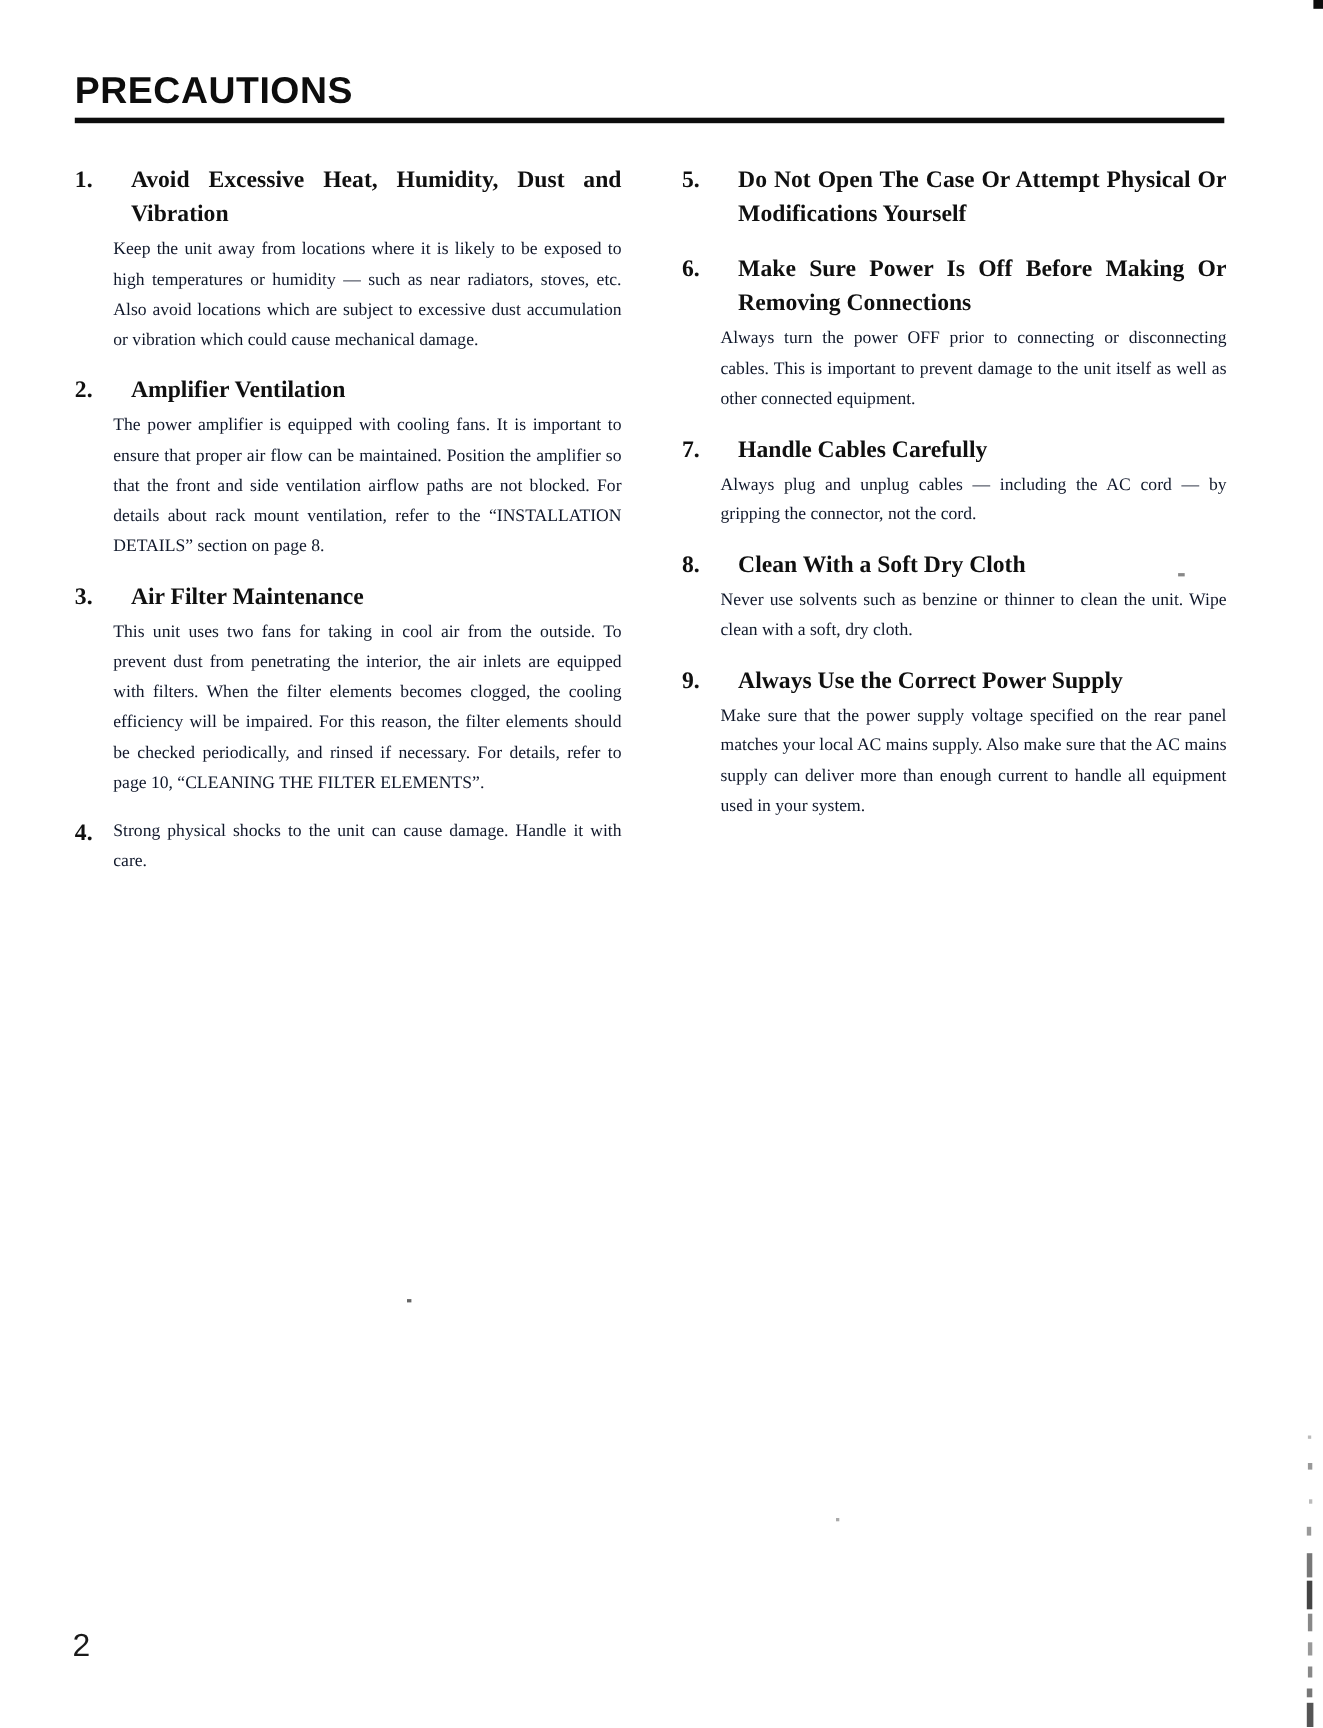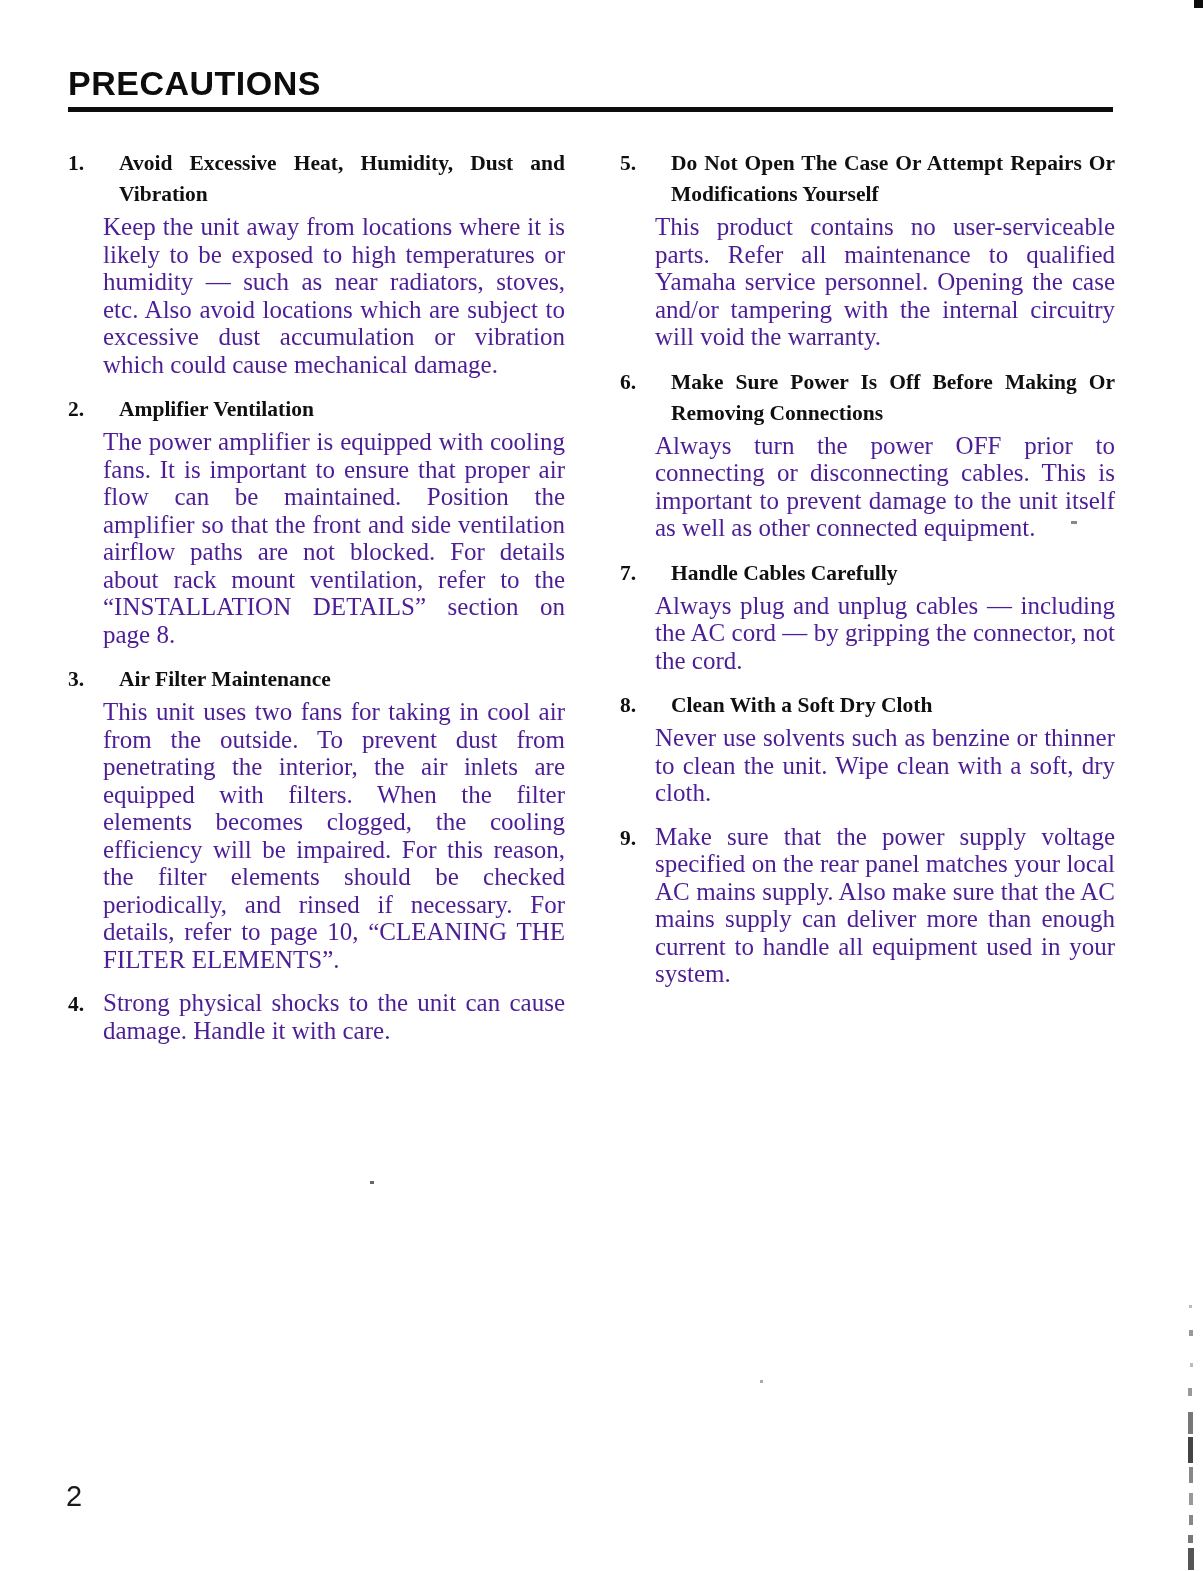--- a/index.html
+++ b/index.html
@@ -54,26 +54,26 @@
   .sec-heading {
     margin: 0 0 3px 16px;
     font-weight: 700;
     font-size: 21.5px;
     line-height: 31px;
     text-align: justify;
     color: #101010;
   }
   .sec-body {
     margin: 0;
-    font-size: 25px;
+    font-size: 16px;
     line-height: 27.5px;
     text-align: justify;
     hyphens: auto;
     -webkit-hyphens: auto;
-    color: #4c1d95;
+    color: #0f172a;
   }
   .page-number {
     position: absolute;
     left: 66px;
     top: 1480px;
     font-family: "Liberation Sans", sans-serif;
     font-size: 29px;
     color: #1a1a1a;
   }
   .artifact { position: absolute; }
@@ -121,22 +121,21 @@
         </div>
       </section>
 
     </div>
 
     <div class="column column-right">
 
       <section class="precaution">
         <div class="sec-num">5.</div>
         <div class="sec-content">
-          <h2 class="sec-heading">Do Not Open The Case Or Attempt Repairs Or Modifications Yourself</h2>
-          <p class="sec-body">This product contains no user-serviceable parts. Refer all maintenance to qualified Yamaha service personnel. Opening the case and/or tampering with the internal circuitry will void the warranty.</p>
+          <h2 class="sec-heading">Do Not Open The Case Or Attempt Physical Or Modifications Yourself</h2>
         </div>
       </section>
 
       <section class="precaution">
         <div class="sec-num">6.</div>
         <div class="sec-content">
           <h2 class="sec-heading">Make Sure Power Is Off Before Making Or Removing Connections</h2>
           <p class="sec-body">Always turn the power OFF prior to connecting or disconnecting cables. This is important to prevent damage to the unit itself as well as other connected equipment.</p>
         </div>
       </section>
@@ -153,20 +152,21 @@
         <div class="sec-num">8.</div>
         <div class="sec-content">
           <h2 class="sec-heading">Clean With a Soft Dry Cloth</h2>
           <p class="sec-body">Never use solvents such as benzine or thinner to clean the unit. Wipe clean with a soft, dry cloth.</p>
         </div>
       </section>
 
       <section class="precaution">
         <div class="sec-num">9.</div>
         <div class="sec-content">
+          <h2 class="sec-heading">Always Use the Correct Power Supply</h2>
           <p class="sec-body">Make sure that the power supply voltage specified on the rear panel matches your local AC mains supply. Also make sure that the AC mains supply can deliver more than enough current to handle all equipment used in your system.</p>
         </div>
       </section>
 
     </div>
   </div>
 
   <div class="page-number">2</div>
 
   <div>

